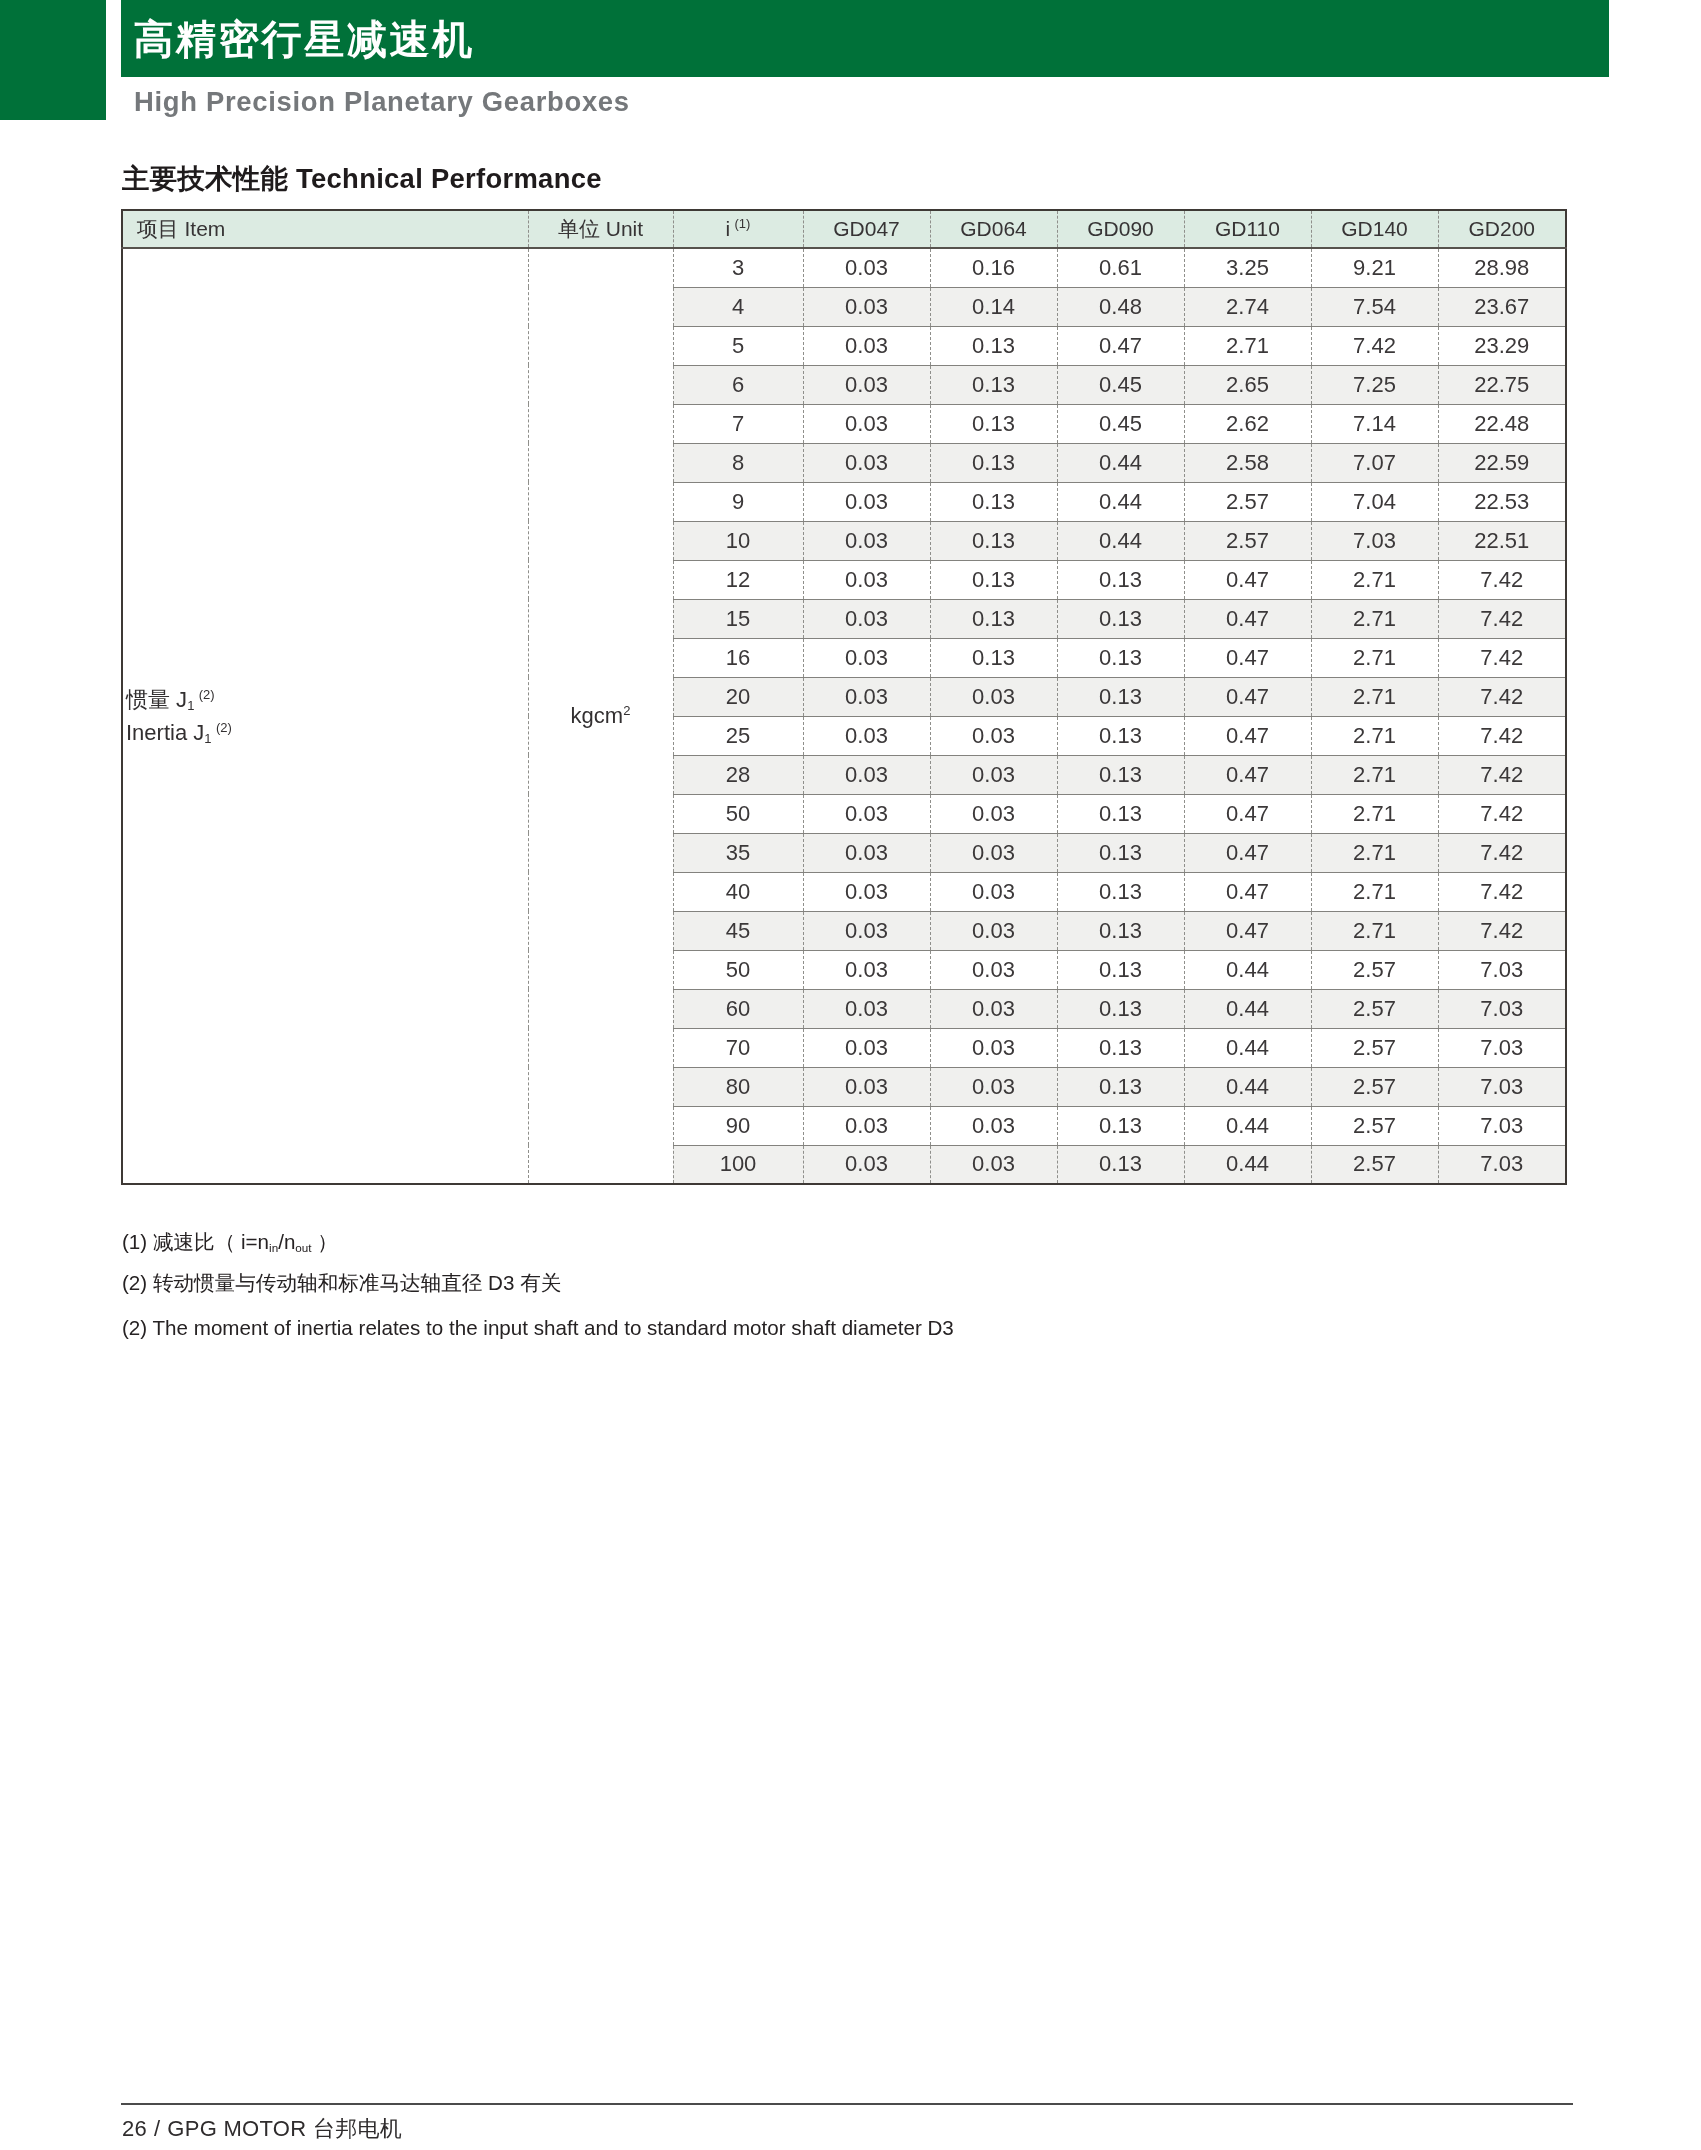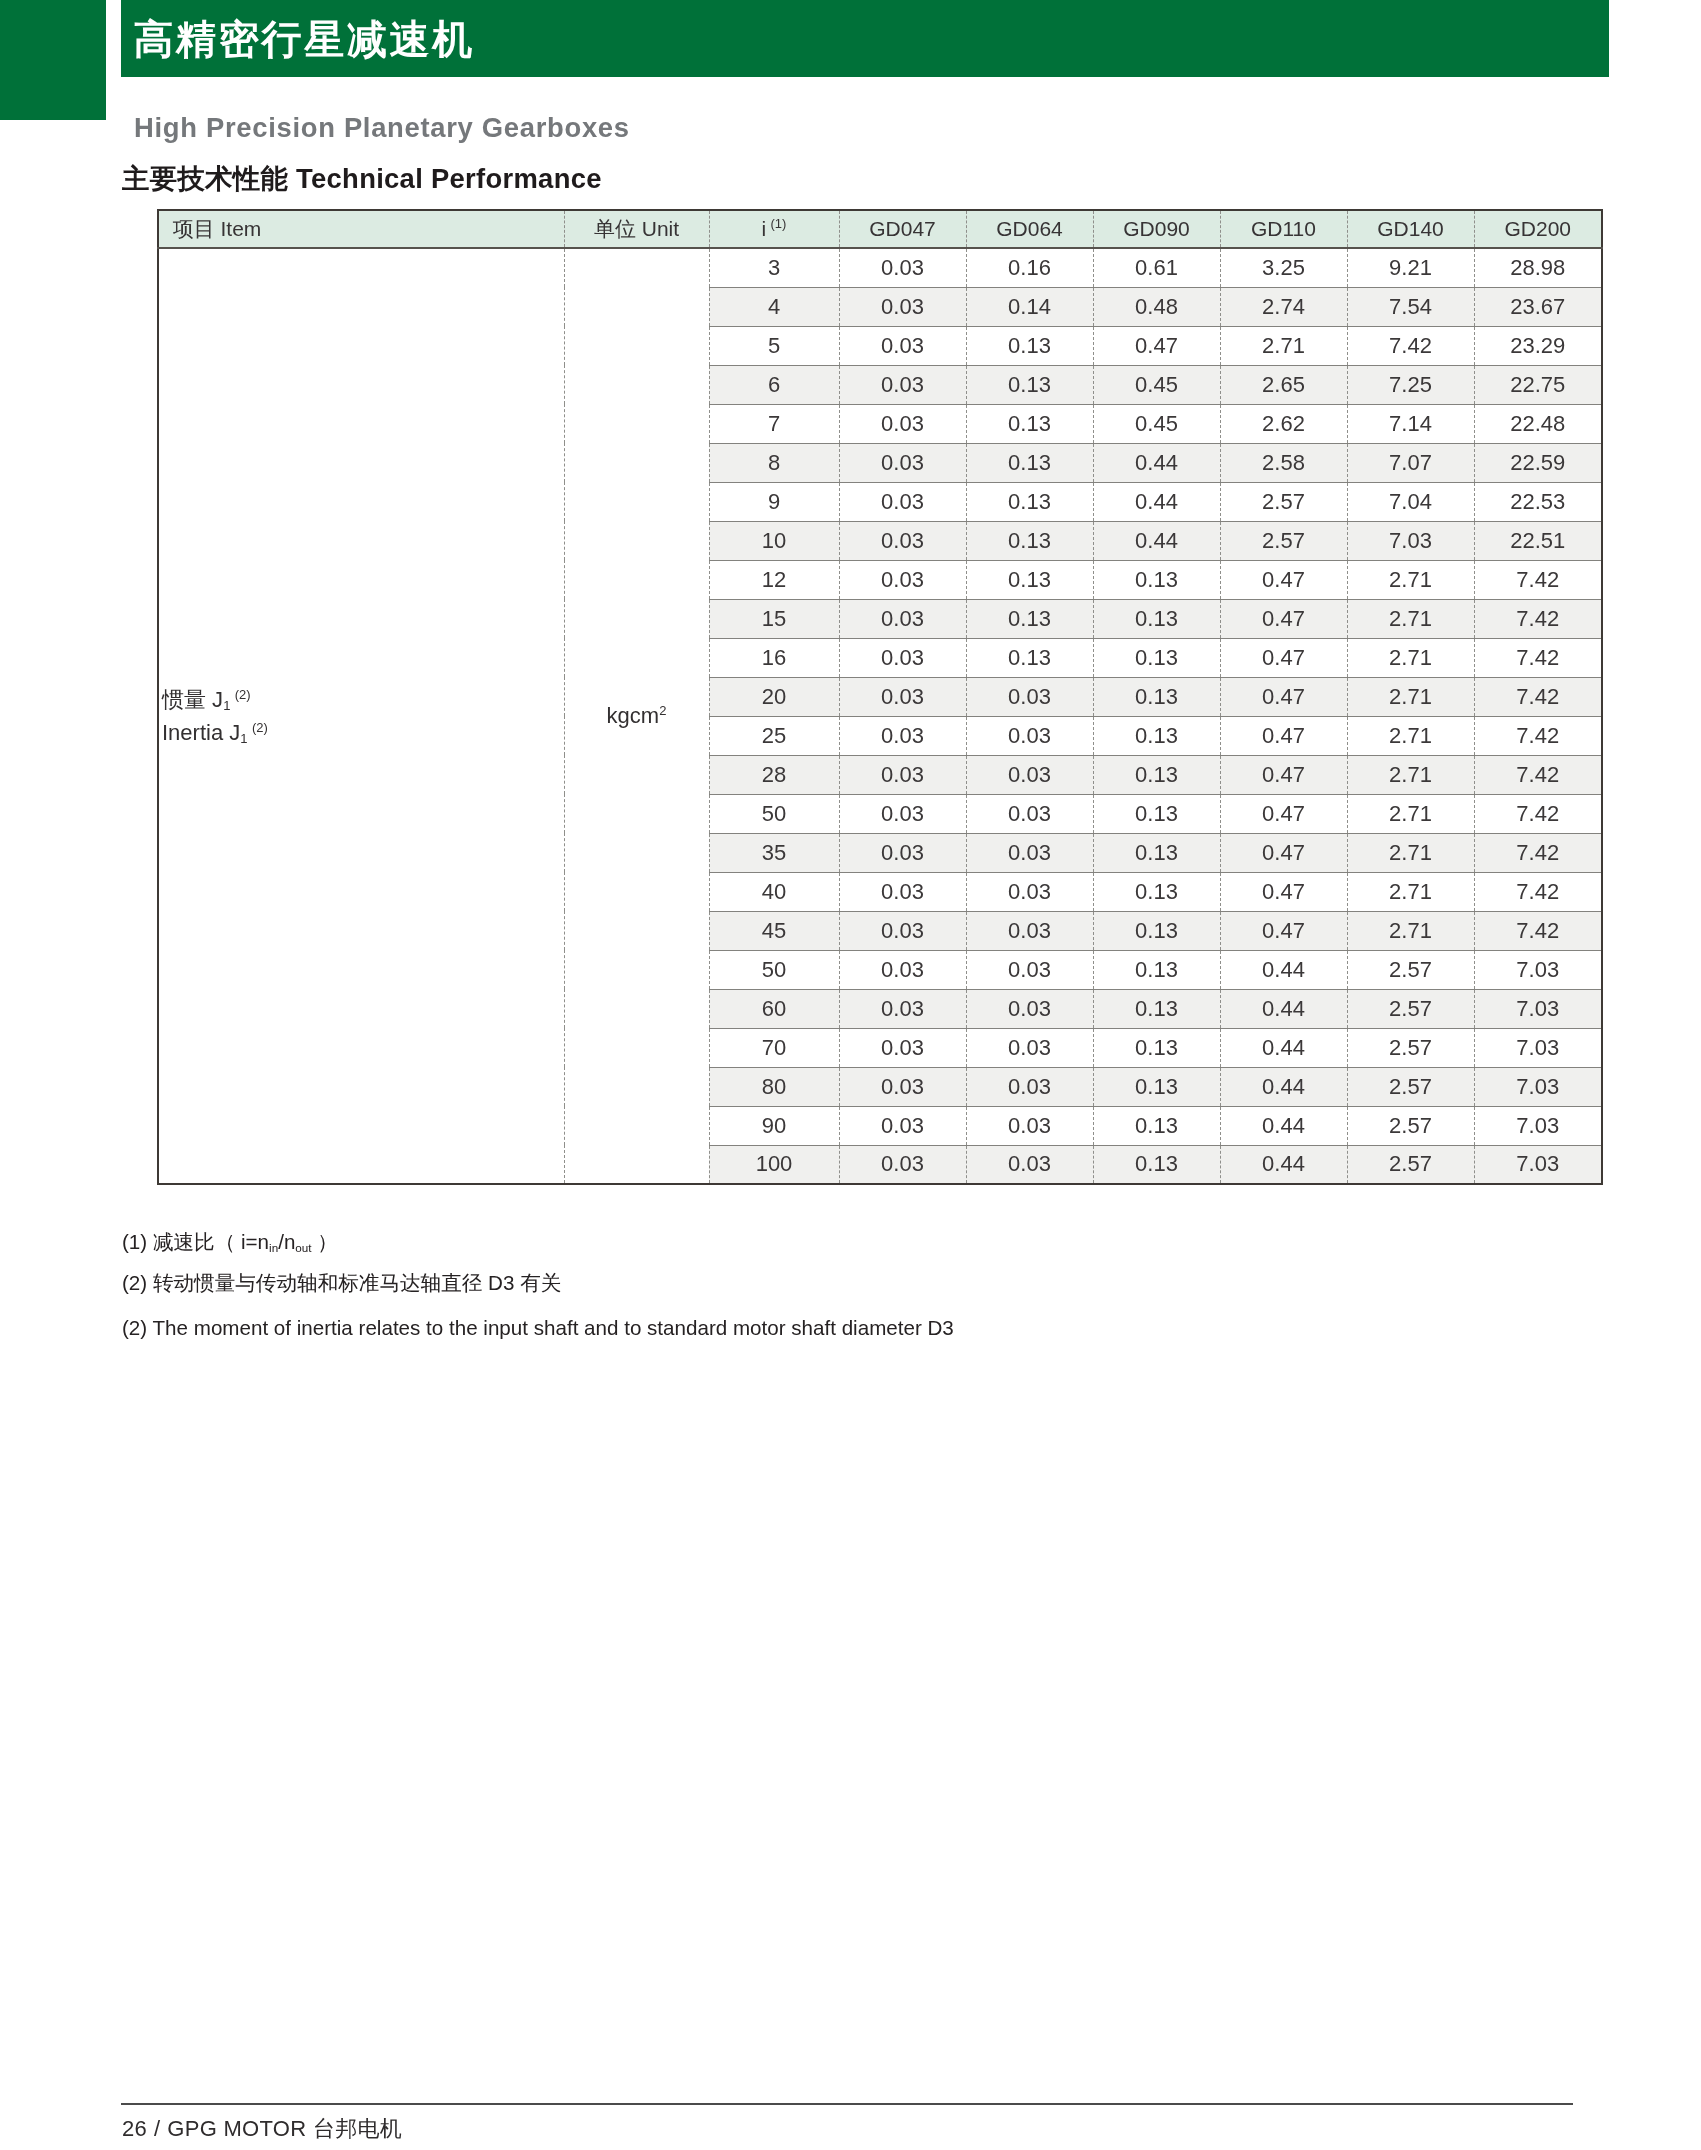--- a/index.html
+++ b/index.html
@@ -9,31 +9,31 @@
     -webkit-font-smoothing:antialiased;
   }
   .green-strip{position:absolute;left:0;top:0;width:106px;height:120px;background:#007139;}
   .green-bar{
     position:absolute;left:121px;top:0;width:1488px;height:77px;background:#007139;
     display:flex;align-items:center;box-sizing:border-box;padding-left:12.4px;
   }
   .main-title{color:#ffffff;font-size:40px;font-weight:bold;letter-spacing:2.7px;line-height:1;}
   .subtitle{
     position:absolute;left:134px;top:86px;color:#75787B;font-size:27.4px;font-weight:bold;
-    letter-spacing:0.7px;line-height:1.2;margin-top:26px;
+    letter-spacing:0.7px;line-height:1.2;
   }
   .section-title{
     position:absolute;left:122px;top:161px;color:#1F1B1C;font-size:27.4px;font-weight:bold;
     letter-spacing:0.3px;
   }
   table.perf{
     position:absolute;left:121px;top:209px;width:1442px;
     border-collapse:collapse;table-layout:fixed;
     border:2.1px solid #3E3935;
-    font-size:22px;color:#3B3839;margin-left:36px;
+    font-size:22px;color:#3B3839;
   }
   table.perf thead tr{height:38px;}
   table.perf thead th{
     background:#DCEBE2;font-weight:normal;font-size:21px;color:#373435;
     border-bottom:2.1px solid #56524D;vertical-align:middle;
   }
   table.perf th.left{text-align:left;padding-left:13.7px;}
   table.perf tbody tr{height:39px;}
   table.perf tbody td{vertical-align:middle;text-align:center;}
   table.perf .c-dash{border-left:1.4px dashed #8F8F8B;}

